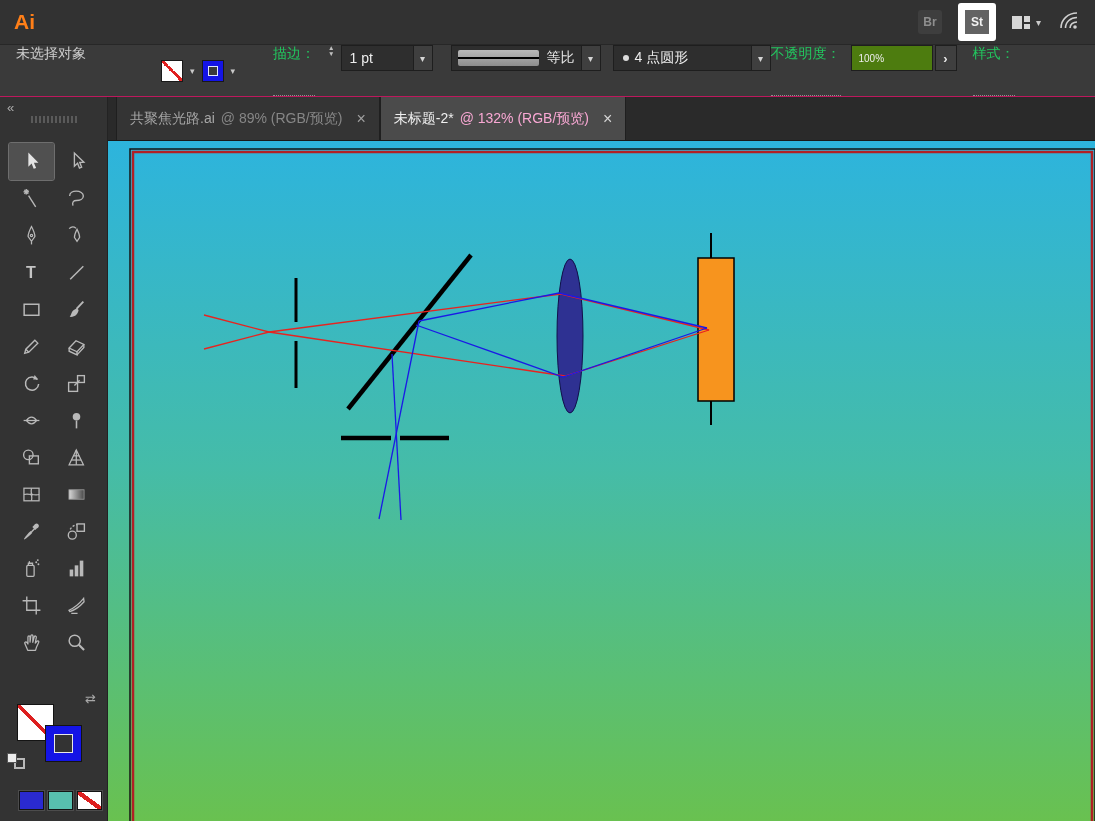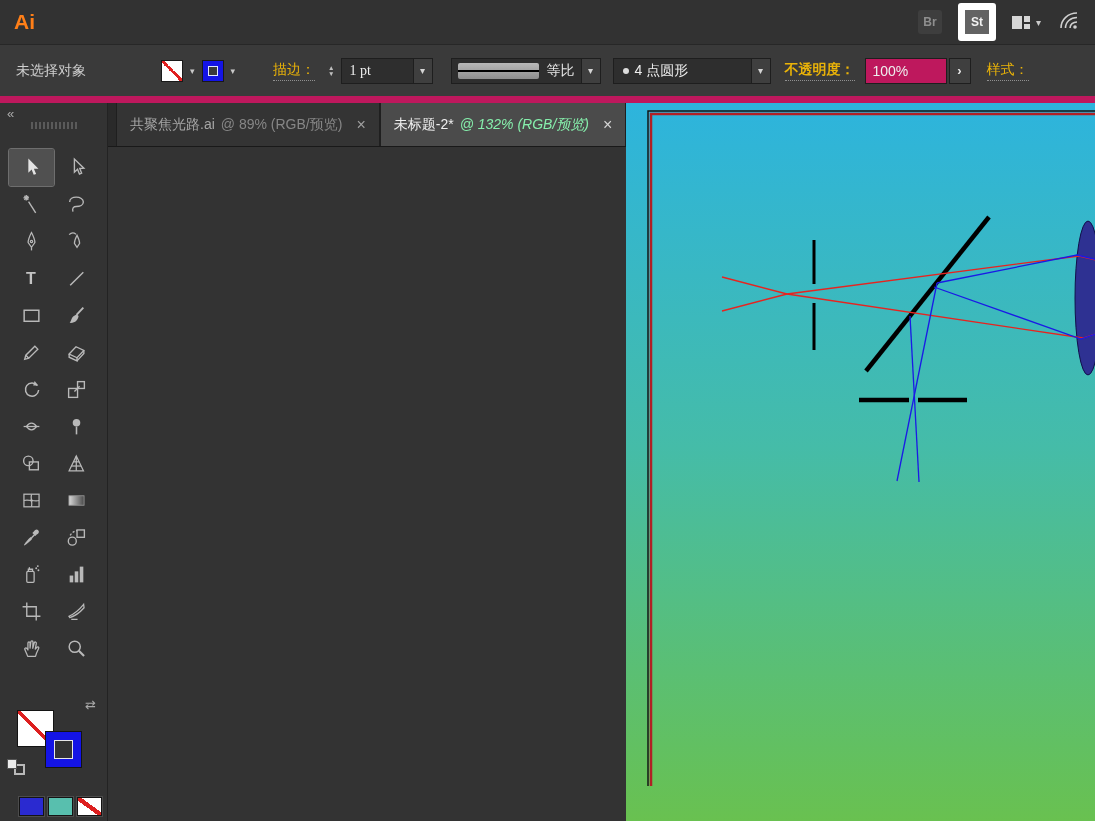--- a/index.html
+++ b/index.html
@@ -20,52 +20,52 @@
   .badge.st{background:#636363;color:#f2f2f2;border:7px solid #ffffff;}
   .ws{display:flex;align-items:center;gap:6px;cursor:pointer;}
   .ws-icon{position:relative;width:18px;height:13px;display:inline-block;}
   .ws-icon i{position:absolute;background:#d6d6d6;display:block;}
   .ws-icon .a{left:0;top:0;width:10px;height:13px;}
   .ws-icon .b{right:0;top:0;width:6px;height:6px;}
   .ws-icon .c{right:0;bottom:0;width:6px;height:5px;}
   .chev{color:#c9c9c9;font-size:10px;}
 
   
-  .controlbar{height:51px;background:#3a3a3a;border-bottom:7px solid #be185d;
-              display:flex;align-items:center;padding:0 0 0 16px;color:#dcdcdc;
+  .controlbar{height:51px;background:#3a3a3a;border-bottom:1px solid #be185d;
+              display:flex;padding:0 0 0 16px;color:#dcdcdc;
               font-size:14px;flex:0 0 auto;white-space:nowrap;}
   .status{width:118px;color:#cfcfcf;}
   .sw-group{display:flex;align-items:center;margin-left:28px;gap:4px;}
   .swatch{width:20px;height:20px;box-shadow:0 0 0 1px #191919;cursor:pointer;}
   .swatch.fillnone{background:#fff;
     background-image:linear-gradient(to top right,transparent 45%,#e02020 45%,#e02020 55%,transparent 55%);}
   .swatch.strokeblue{border:5px solid #1414e6;box-sizing:border-box;background:#3a3a3a;
     box-shadow:inset 0 0 0 1px #dfe6ff,0 0 0 1px #191919;}
   .mini-chev{color:#c9c9c9;font-size:9px;padding:0 4px;cursor:pointer;}
-  .ulabel{border-bottom:1px dotted #909090;padding-bottom:1px;color:#eab308;cursor:pointer;}
+  .ulabel{border-bottom:1px dotted #909090;padding-bottom:1px;color:#22c55e;cursor:pointer;}
   .lbl-stroke{margin-left:34px;}
   .stepper{display:flex;flex-direction:column;margin-left:13px;cursor:pointer;}
   .stepper span{font-size:6.5px;line-height:6px;color:#c0c0c0;}
   .combo{display:flex;align-items:center;height:26px;background:#2e2e2e;
          border:1px solid #1e1e1e;box-sizing:border-box;color:#eee;}
   .combo .val{padding:0 8px;flex:1;}
   .combo .dd{width:18px;align-self:stretch;display:flex;align-items:center;justify-content:center;
              border-left:1px solid #1e1e1e;background:#3f3f3f;color:#d5d5d5;font-size:10px;cursor:pointer;}
-  .cb-stroke{width:92px;margin-left:6px;font-family:Liberation Serif, serif;}
+  .cb-stroke{width:92px;margin-left:6px;}
   .cb-profile{width:150px;margin-left:18px;}
   .profile-strip{flex:1;height:16px;margin:0 6px;background:linear-gradient(#b9b9b9,#8d8d8d);
                  border-radius:2px;display:flex;align-items:center;}
   .profile-line{width:100%;height:0;border-top:2px solid #000;}
   .cb-profile .plabel{padding:0 6px 0 2px;color:#e8e8e8;}
   .cb-brush{width:158px;margin-left:12px;}
   .brush-dot{width:6px;height:6px;border-radius:50%;background:#dcdcdc;margin-left:9px;}
   .cb-brush .val{padding:0 6px;}
-  .lbl-op{margin-left:14px;font-weight:bold;}
-  .op-input{width:82px;height:26px;margin-left:10px;background:#be185d;border:1px solid #1e1e1e;
-            color:#eee;font-size:14px;padding:0 7px;box-sizing:border-box;
+  .lbl-op{}
+  .op-input{width:82px;height:26px;margin-left:10px;background:#4d7c0f;border:1px solid #1e1e1e;
+            color:#eee;font-size:10px;padding:0 7px;box-sizing:border-box;
             font-family:"Liberation Sans","DejaVu Sans",sans-serif;}
   .op-btn{width:22px;height:26px;margin-left:2px;background:#3f3f3f;border:1px solid #1e1e1e;
           box-sizing:border-box;color:#e8e8e8;display:flex;align-items:center;justify-content:center;
           font-size:13px;font-weight:bold;cursor:pointer;}
   .lbl-style{margin-left:16px;}
 
   
   .main{flex:1;display:flex;min-height:0;}
 
   
@@ -94,30 +94,30 @@
   .minidef .md-f{position:absolute;left:0;top:0;width:8px;height:8px;background:#ececec;
                  box-shadow:0 0 0 1px #555;}
   .modes{display:flex;gap:4px;margin:16px 0 0 19px;}
   .mode{width:23px;height:17px;border:1px solid #141414;outline:1px solid #4c4c4c;cursor:pointer;}
   .mode.m-color{background:#2a2ad0;}
   .mode.m-grad{background:#58bfae;}
   .mode.m-none{background:#fff;
     background-image:linear-gradient(to top right,transparent 42%,#dd1f1f 42%,#dd1f1f 58%,transparent 58%);}
 
   
-  .right{flex:1;display:flex;flex-direction:row;min-width:0;}
+  .right{flex:1;display:flex;flex-direction:column;min-width:0;}
   .tabbar{height:43px;flex:0 0 43px;background:#2a2a2a;display:flex;align-items:stretch;
           padding-left:8px;border-bottom:1px solid #191919;font-size:14px;}
   .tab{display:flex;align-items:center;padding:0 13px;background:#343434;
        border-right:1px solid #1f1f1f;border-left:1px solid #1f1f1f;cursor:pointer;white-space:nowrap;}
   .tab .tname{color:#a6a6a6;}
   .tab .tzoom{color:#868686;margin-left:6px;}
   .tab.active{background:#4b4b4b;}
   .tab.active .tname{color:#f0f0f0;}
-  .tab.active .tzoom{color:#86efac;font-style:italic;}
+  .tab.active .tzoom{color:#f9a8d4;}
   .tab .tclose{margin-left:14px;color:#9f9f9f;font-size:16px;cursor:pointer;}
   .tab.active .tclose{color:#d6d6d6;}
 
   .canvas{flex:1;position:relative;overflow:hidden;
           background:linear-gradient(180deg,#2db4dd 0%,#45bca8 48%,#69c150 100%);cursor:default;}
   .canvas svg{position:absolute;left:0;top:0;}
 </style>
 </head>
 <body>
 

